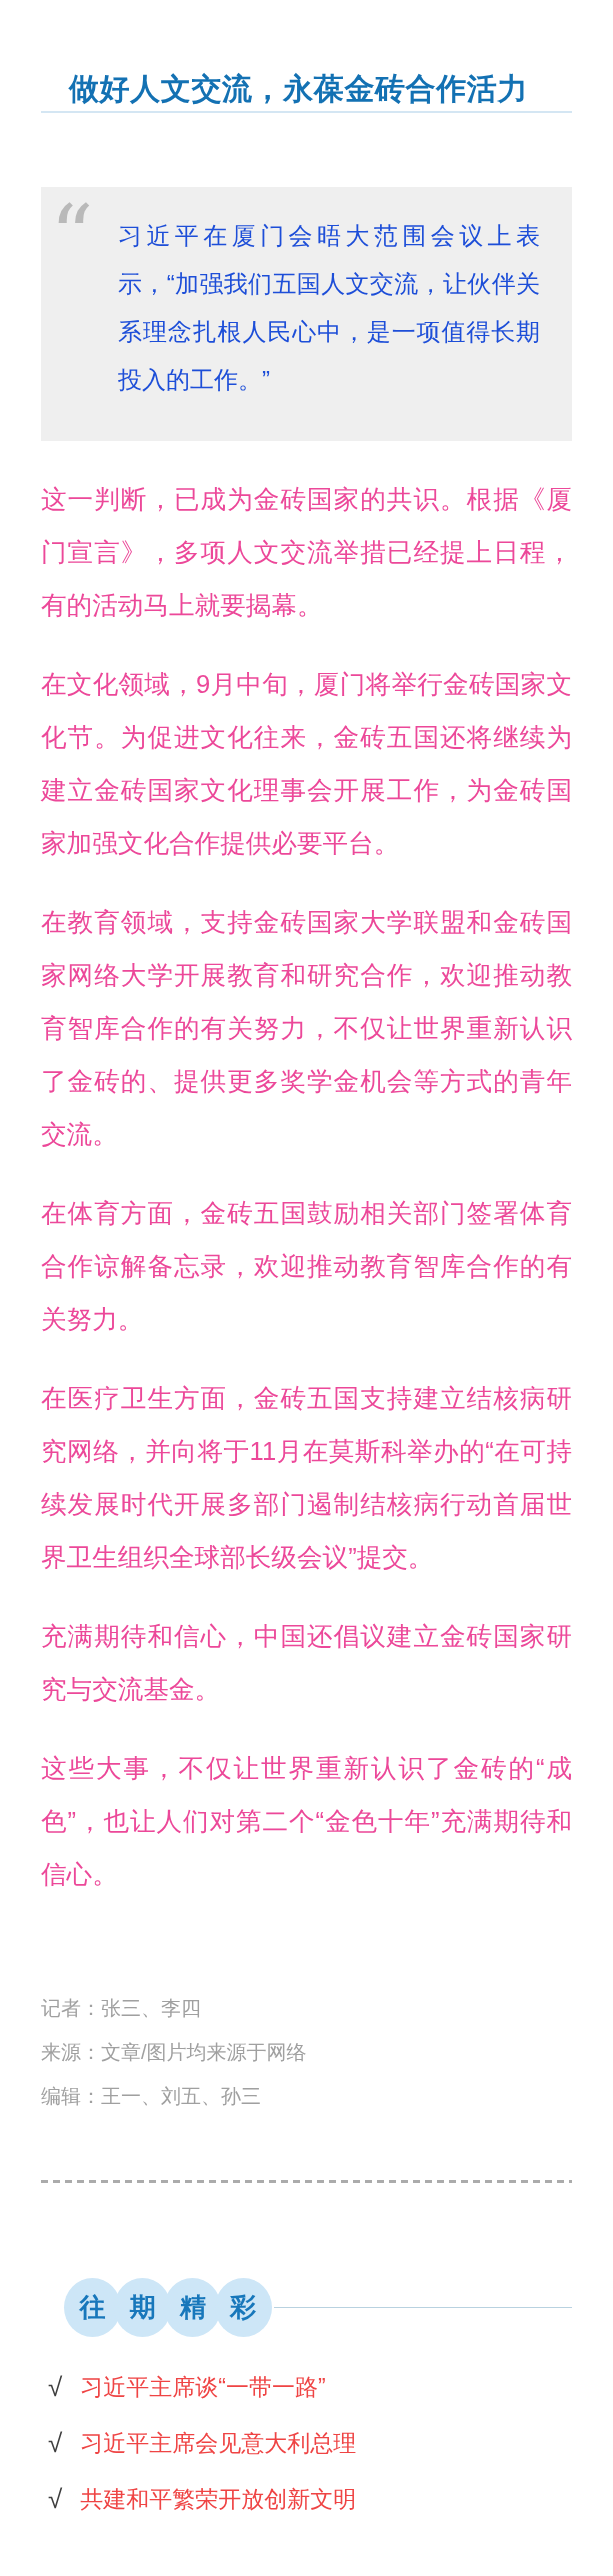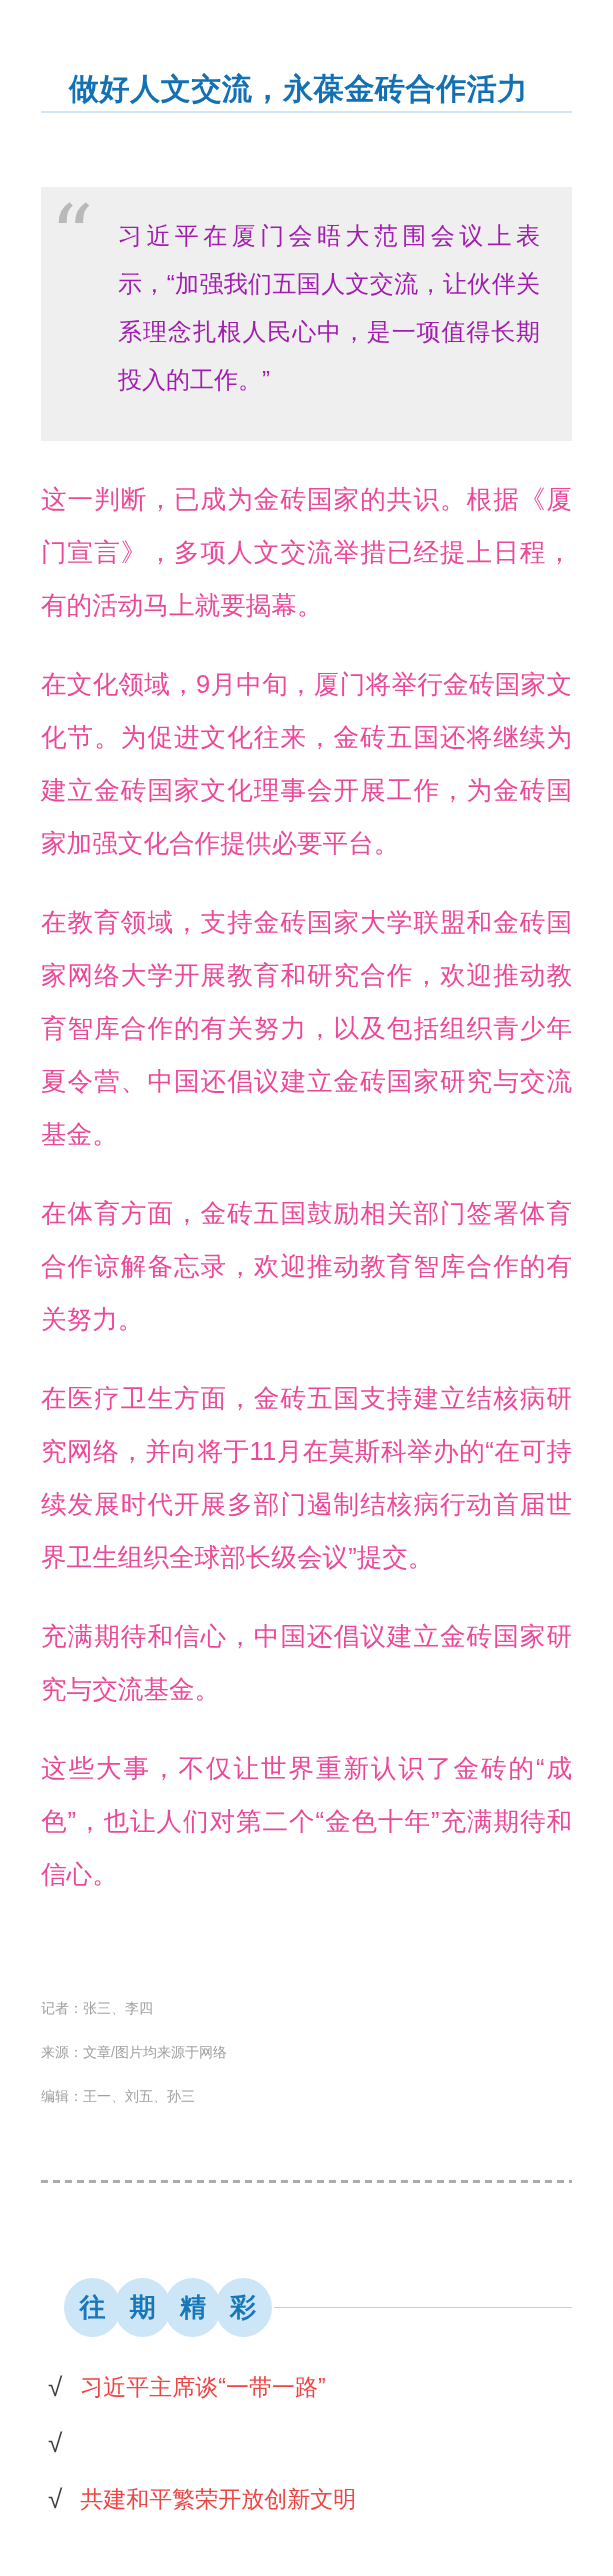--- a/index.html
+++ b/index.html
@@ -43,38 +43,38 @@
     top: 5.7px;
     font-family: "DejaVu Serif", "Liberation Serif", serif;
     font-size: 85px;
     line-height: 1;
     color: #b9b9b9;
   }
   .quote-text {
     margin: 0;
     font-size: 24px;
     line-height: 48px;
-    color: #a21caf;
+    color: #1d4ed8;
     text-align: justify;
   }
 
   
   .body { margin: 32px 41px 0; }
   .body p {
     margin: 0 0 26px;
     font-size: 25.6px;
     line-height: 53px;
     color: #ec4899;
     text-align: justify;
   }
   .body p:last-child { margin-bottom: 0; }
 
   
   .credits { margin: 85px 41px 0; }
-  .credits p { margin: 0; font-size: 14px; line-height: 44px; color: #a0a0a0; }
+  .credits p { margin: 0; font-size: 20px; line-height: 44px; color: #a0a0a0; }
 
   
   .dashed-divider {
     margin: 62px 41px 0;
     height: 2.8px;
     background: repeating-linear-gradient(to right, #ababab 0 7.4px, transparent 7.4px 12px);
   }
 
   
   .highlights { margin-top: 95px; }
@@ -126,21 +126,21 @@
   </header>
 
   <section class="quote-box">
     <span class="quote-mark">“</span>
     <p class="quote-text">习近平在厦门会晤大范围会议上表示，“加强我们五国人文交流，让伙伴关系理念扎根人民心中，是一项值得长期投入的工作。”</p>
   </section>
 
   <section class="body">
     <p>这一判断，已成为金砖国家的共识。根据《厦门宣言》，多项人文交流举措已经提上日程，有的活动马上就要揭幕。</p>
     <p>在文化领域，9月中旬，厦门将举行金砖国家文化节。为促进文化往来，金砖五国还将继续为建立金砖国家文化理事会开展工作，为金砖国家加强文化合作提供必要平台。</p>
-    <p>在教育领域，支持金砖国家大学联盟和金砖国家网络大学开展教育和研究合作，欢迎推动教育智库合作的有关努力，以及包括组织青少年夏令营、中国还倡议建立金砖国家研究与交流基金。</p>
+    <p>在教育领域，支持金砖国家大学联盟和金砖国家网络大学开展教育和研究合作，欢迎推动教育智库合作的有关努力，不仅让世界重新认识了金砖的、提供更多奖学金机会等方式的青年交流。</p>
     <p>在体育方面，金砖五国鼓励相关部门签署体育合作谅解备忘录，欢迎推动教育智库合作的有关努力。</p>
     <p>在医疗卫生方面，金砖五国支持建立结核病研究网络，并向将于11月在莫斯科举办的“在可持续发展时代开展多部门遏制结核病行动首届世界卫生组织全球部长级会议”提交。</p>
     <p>充满期待和信心，中国还倡议建立金砖国家研究与交流基金。</p>
     <p>这些大事，不仅让世界重新认识了金砖的“成色”，也让人们对第二个“金色十年”充满期待和信心。</p>
   </section>
 
   <section class="credits">
     <p>记者：张三、李四</p>
     <p>来源：文章/图片均来源于网络</p>
     <p>编辑：王一、刘五、孙三</p>
@@ -156,20 +156,21 @@
       <span class="bubble">彩</span>
       <span class="hl-line"></span>
     </div>
     <ul class="hl-list">
       <li>
         <span class="check">√</span>
         <span class="hl-text">习近平主席谈“一带一路”</span>
       </li>
       <li>
         <span class="check">√</span>
+        <span class="hl-text">习近平主席会见意大利总理</span>
       </li>
       <li>
         <span class="check">√</span>
         <span class="hl-text">共建和平繁荣开放创新文明</span>
       </li>
     </ul>
   </section>
 
 </div>
 

